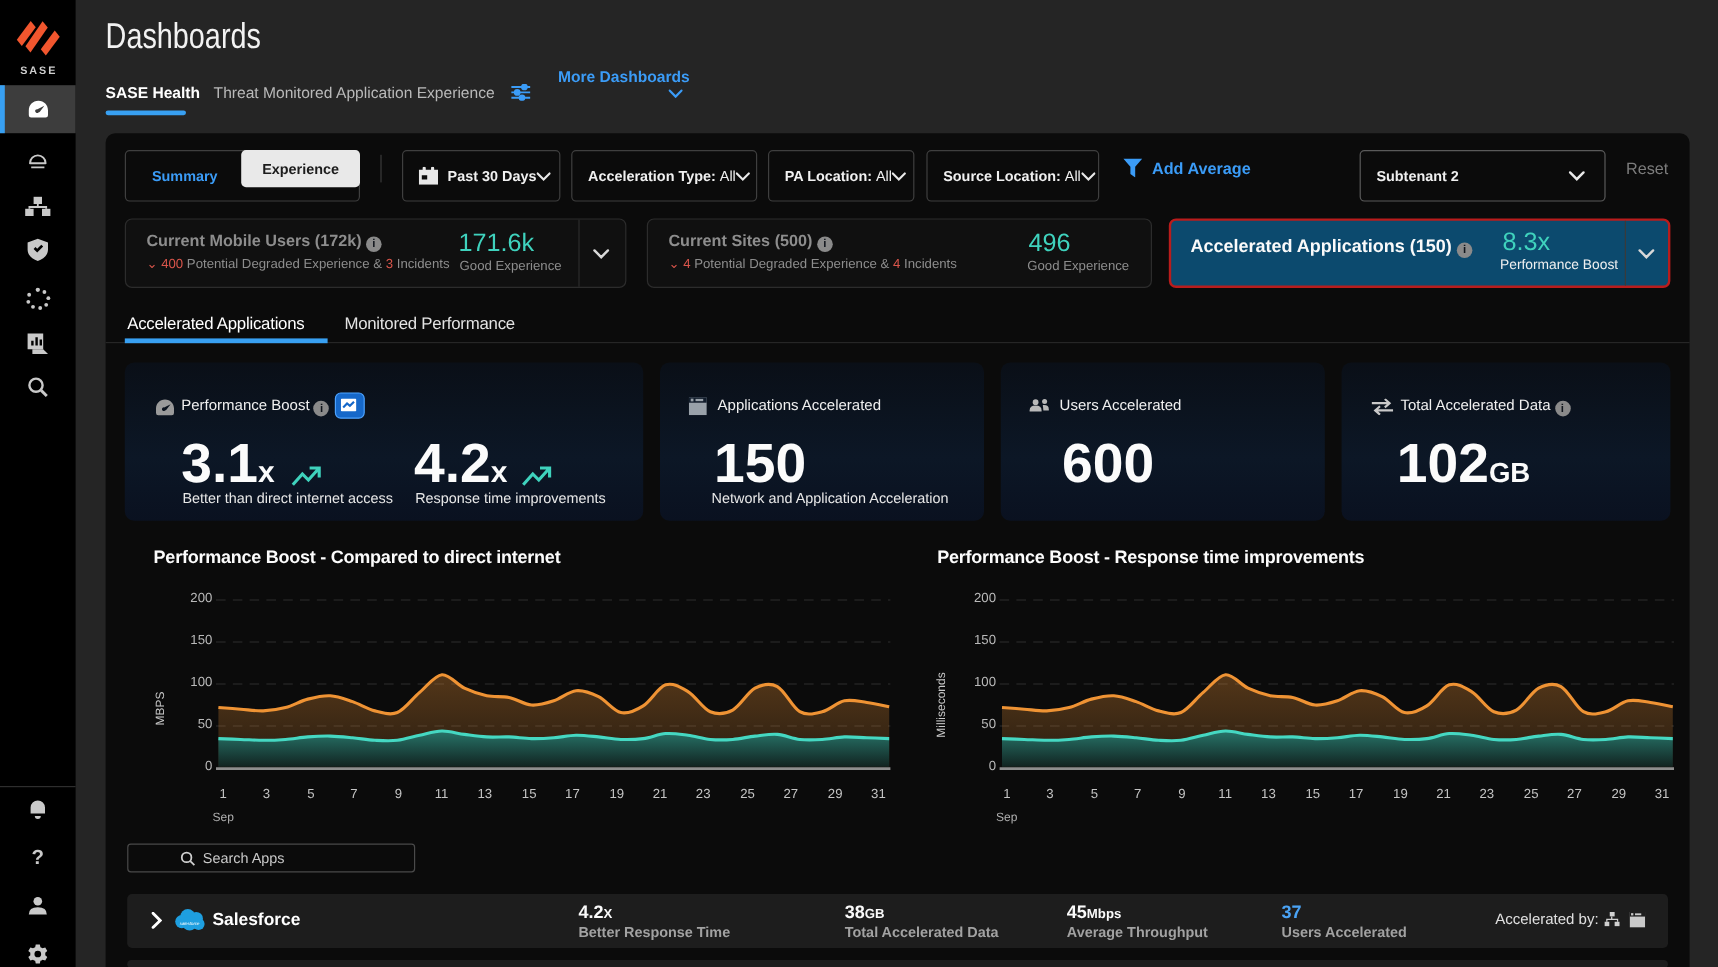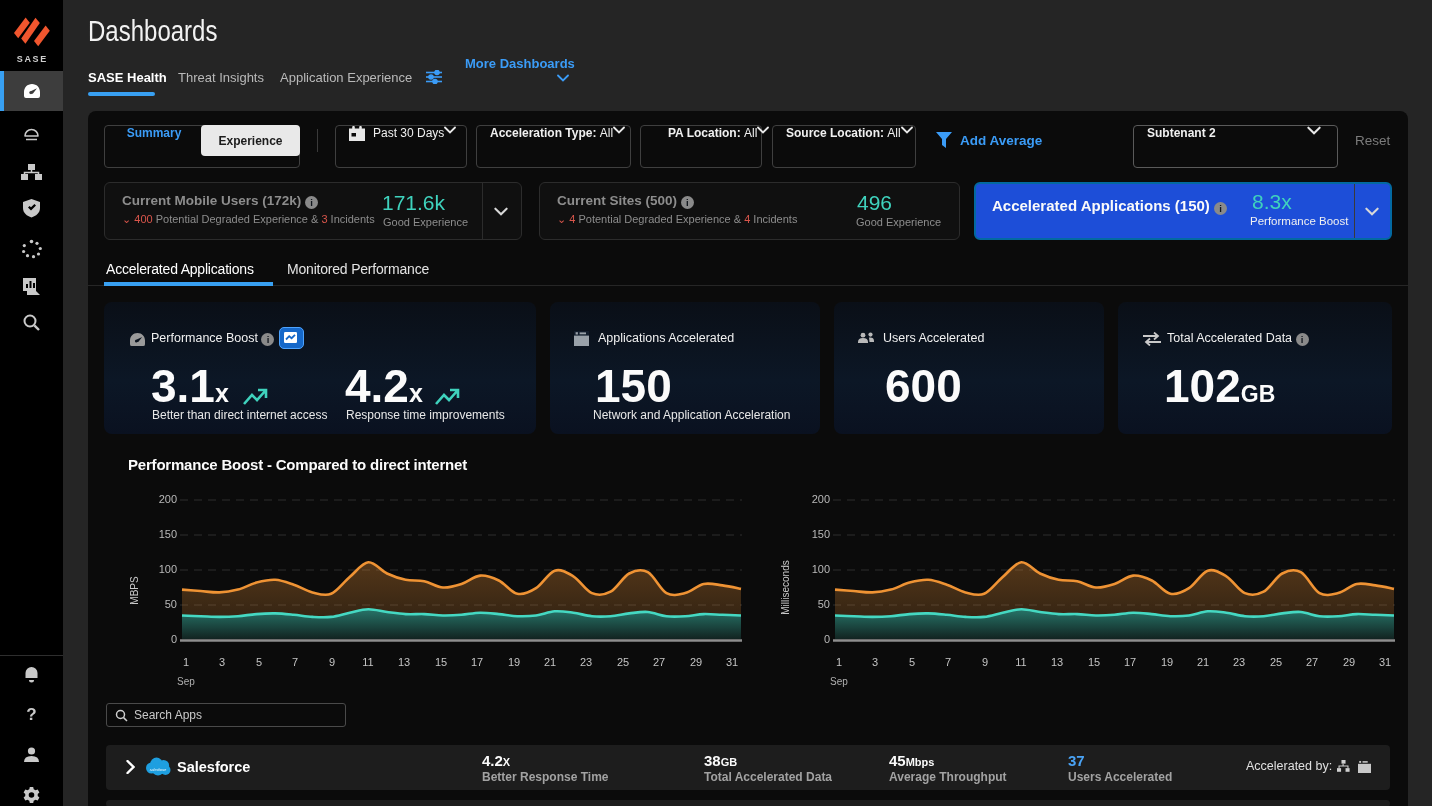--- a/index.html
+++ b/index.html
@@ -20,32 +20,32 @@
 #hdr-title { position:absolute; left:88px; top:14px; color:#f2f2f2; font-size:30px; font-weight:400; transform:scaleX(0.80); transform-origin:left center; }
 .toptab { position:absolute; top:70px; font-size:13px; color:#b9b9b9; white-space:nowrap; }
 .toptab.active { color:#fff; font-weight:bold; }
 #tabunderline { position:absolute; left:88px; top:92px; width:67px; height:4px; background:#38a0f2; border-radius:2px; }
 #moredash { position:absolute; left:450px; top:56px; color:#3b9cf7; font-size:13px; font-weight:bold; white-space:nowrap;padding-left:15px; }
 
 
 #panel { position:absolute; left:88px; top:111px; width:1320px; height:695px; background:#0b0b0b; border-radius:8px 8px 0 0; }
 
 
-.fbox { position:absolute; top:14px; height:43px; border:1px solid #3f3f3f; border-radius:4px; background:transparent; color:#f0f0f0; font-size:12px; display:flex; align-items:flex-start; white-space:nowrap; }
+.fbox { position:absolute; top:14px; height:43px; border:1px solid #3f3f3f; border-radius:4px; background:transparent; color:#f0f0f0; font-size:12px; display:flex; align-items:center; white-space:nowrap; }
 #toggle { left:16px; width:196px; padding:0; }
 #toggle .sum { width:98px; text-align:center; color:#3b9cf7; font-weight:bold; }
 #toggle .exp { position:absolute; right:-1px; top:-1px; width:99px; height:31px; background:#e9e9e9; border-radius:4px; color:#1c1c1c; font-weight:bold; display:flex; align-items:center; justify-content:center; }
 #fdiv1 { position:absolute; left:229px; top:18px; width:1px; height:23px; background:#3a3a3a; }
 .ddchev { margin-left:auto; margin-right:10px; flex:none; }
 .fblabel b { font-weight:bold; }
 
 .info { display:inline-block; width:13px; height:13px; border-radius:50%; background:#8a8a8a; color:#10151c; font-size:9.5px; line-height:13px; text-align:center; font-weight:bold; vertical-align:-1px; font-style:normal; }
 
 .scard { position:absolute; top:71px; height:58px; background:#101010; border:1px solid #2c2c2c; border-radius:6px; }
-.scard.sel { background:#1d4ed8; border:2px solid #0369a1; }
+.scard.sel { background:#0c4a6e; border:2px solid #b91c1c; }
 .sc-title { color:#8d8d8d; font-size:13.5px; font-weight:bold; white-space:nowrap; }
 .sc-sub { color:#8d8d8d; font-size:11px; white-space:nowrap; }
 .red { color:#d9554b; }
 .teal { color:#3fd2bd; }
 
 
 #apptab1 { position:absolute; left:18px; top:150px; color:#fff; font-size:14px; letter-spacing:-0.2px; }
 #apptab2 { position:absolute; left:199px; top:150px; color:#e3e3e3; font-size:14px; letter-spacing:-0.2px; }
 #apptabline { position:absolute; left:0px; top:174px; width:1320px; height:1px; background:#262626; }
 #apptabunder { position:absolute; left:16px; top:171px; width:169px; height:4px; background:#38a0f2; }
@@ -57,21 +57,21 @@
 .bignum .x { font-size:25px; font-weight:bold; }
 .mc-label { color:#e8e8e8; font-size:12px; }
 
 
 .ctitle { position:absolute; top:345px; color:#fcfcfc; font-size:15px; font-weight:bold; letter-spacing:-0.2px; }
 .ylab { position:absolute; width:40px; text-align:right; color:#b9b9b9; font-size:11px; }
 .xlab { position:absolute; width:30px; text-align:center; color:#c4c4c4; font-size:11px; }
 .rot { position:absolute; color:#c9c9c9; font-size:10px; transform:rotate(-90deg); transform-origin:center; }
 
 
-#search { position:absolute; left:18px; top:592px; width:240px; height:24px; border:1px solid #4a4a4a; border-radius:3px; color:#c9c9c9; font-size:12px; display:flex; align-items:center; }
+#search { position:absolute; left:18px; top:592px; width:240px; height:24px; border:1px solid #4a4a4a; border-radius:3px; color:#c9c9c9; font-size:12px; display:flex; align-items:center;padding-left:35px; }
 .approw { position:absolute; left:18px; width:1284px; height:45px; background:#1d1d1d; border-radius:4px; }
 .ar-num { color:#fafafa; font-size:15px; font-weight:bold; }
 .ar-num .sm { font-size:11px; }
 .ar-lab { color:#a2a2a2; font-size:12px;font-weight:bold; }
 </style>
 </head>
 <body>
 <div id="app">
 
   <div id="side">
@@ -87,21 +87,21 @@
         <div class="bar"></div>
       <svg style="position:absolute;left:23px;top:12px" width="18" height="16" viewBox="0 0 18 16">
         <path fill="#fff" d="M9,1 C13.7,1 17,4.6 17,9 L17,13 Q17,15 15,15 L3,15 Q1,15 1,13 L1,9 C1,4.6 4.3,1 9,1 Z M9,10.7 a1.6,1.6 0 0 0 1.2,-0.55 L14,5.2 L8.2,8 A1.6,1.6 0 1 0 9,10.7 Z"></path>
       </svg>
     </div>
     <div id="sidedivider"></div>
   </div>
 
   <div id="hdr-title">Dashboards</div>
   <div class="toptab active" style="left:88px">SASE Health</div>
-  <div class="toptab" style="left:178px">Threat Insights</div>
+  <div class="toptab" style="left:178px">Threat Monitored</div>
   <div class="toptab" style="left:280px">Application Experience</div>
   <div id="tabunderline"></div>
   <svg class="abs" style="left:426px;top:70px" width="16" height="14" viewBox="0 0 16 14">
     <g stroke="#3b9cf7" stroke-width="1.6" fill="#3b9cf7">
       <line x1="0" y1="2.5" x2="16" y2="2.5"></line>
         <circle cx="11" cy="2.5" r="2"></circle>
       <line x1="0" y1="7" x2="16" y2="7"></line>
         <circle cx="5" cy="7" r="2"></circle>
       <line x1="0" y1="11.5" x2="16" y2="11.5"></line>
         <circle cx="9" cy="11.5" r="2"></circle>
@@ -118,32 +118,32 @@
         <div class="sum">Summary</div>
         <div class="exp">Experience</div>
       </div>
     <div id="fdiv1"></div>
     <div class="fbox" style="left:247px;width:132px;padding-left:13px">
       <svg width="16" height="15" viewBox="0 0 16 15" style="margin-right:8px;flex:none">
         <path fill="#e8e8e8" fill-rule="evenodd" d="M0,2.5 h16 v12.5 h-16 Z M2.5,7 h4.5 v3.5 h-4.5 Z"></path>
         <rect x="3.2" y="0" width="2.6" height="3.5" rx="1" fill="#e8e8e8"></rect>
         <rect x="10.2" y="0" width="2.6" height="3.5" rx="1" fill="#e8e8e8"></rect>
       </svg>
-      <span style="font-weight:normal">Past 30 Days</span>
+      <span style="font-weight:bold">Past 30 Days</span>
       <svg class="ddchev" width="12" height="8" viewBox="0 0 12 8">
           <path d="M1,1.5 L6,6.5 L11,1.5" stroke="#e8e8e8" stroke-width="1.8" fill="none" stroke-linecap="round"></path>
         </svg>
     </div>
     <div class="fbox" style="left:388px;width:155px;padding-left:13px">
         <span class="fblabel"><b>Acceleration Type:</b>&nbsp;All</span>
       <svg class="ddchev" width="12" height="8" viewBox="0 0 12 8">
           <path d="M1,1.5 L6,6.5 L11,1.5" stroke="#e8e8e8" stroke-width="1.8" fill="none" stroke-linecap="round"></path>
         </svg>
     </div>
-    <div class="fbox" style="left:552px;width:122px;padding-left:27px">
+    <div class="fbox" style="left:552px;width:122px;padding-left:13px">
         <span class="fblabel"><b>PA Location:</b>&nbsp;All</span>
       <svg class="ddchev" width="12" height="8" viewBox="0 0 12 8">
           <path d="M1,1.5 L6,6.5 L11,1.5" stroke="#e8e8e8" stroke-width="1.8" fill="none" stroke-linecap="round"></path>
         </svg>
     </div>
     <div class="fbox" style="left:684px;width:144px;padding-left:13px">
         <span class="fblabel"><b>Source Location:</b>&nbsp;All</span>
       <svg class="ddchev" width="12" height="8" viewBox="0 0 12 8">
           <path d="M1,1.5 L6,6.5 L11,1.5" stroke="#e8e8e8" stroke-width="1.8" fill="none" stroke-linecap="round"></path>
         </svg>
@@ -241,20 +241,21 @@
           <g stroke="#c9c9c9" stroke-width="1.8" fill="none">
             <path d="M0,4 h14 M11,0.5 L15,4 L11,7.5"></path>
             <path d="M18,10 h-14 M7,6.5 L3,10 L7,13.5"></path>
           </g>
         </svg>
       <div class="mc-title" style="position:absolute;left:49px;top:29px">Total Accelerated Data <span class="info">i</span></div>
       <div class="bignum" style="position:absolute;left:46px;top:57px">102<span class="x" style="font-size:23px">GB</span></div>
     </div>
 
     <div class="ctitle" style="left:40px">Performance Boost - Compared to direct internet</div>
+    <div class="ctitle" style="left:693px">Performance Boost - Response time improvements</div>
 
     <svg class="abs" style="left:0px;top:375px" width="1320" height="215" viewBox="88 486 1320 215">
 <defs>
 <linearGradient id="og" x1="0" y1="0" x2="0" y2="1">
             <stop offset="0" stop-color="#e78f35" stop-opacity="0.33"></stop>
             <stop offset="1" stop-color="#e78f35" stop-opacity="0.14"></stop>
           </linearGradient>
 <linearGradient id="tg" x1="0" y1="0" x2="0" y2="1">
             <stop offset="0" stop-color="#41d6c0" stop-opacity="0.52"></stop>
             <stop offset="1" stop-color="#41d6c0" stop-opacity="0.12"></stop>

